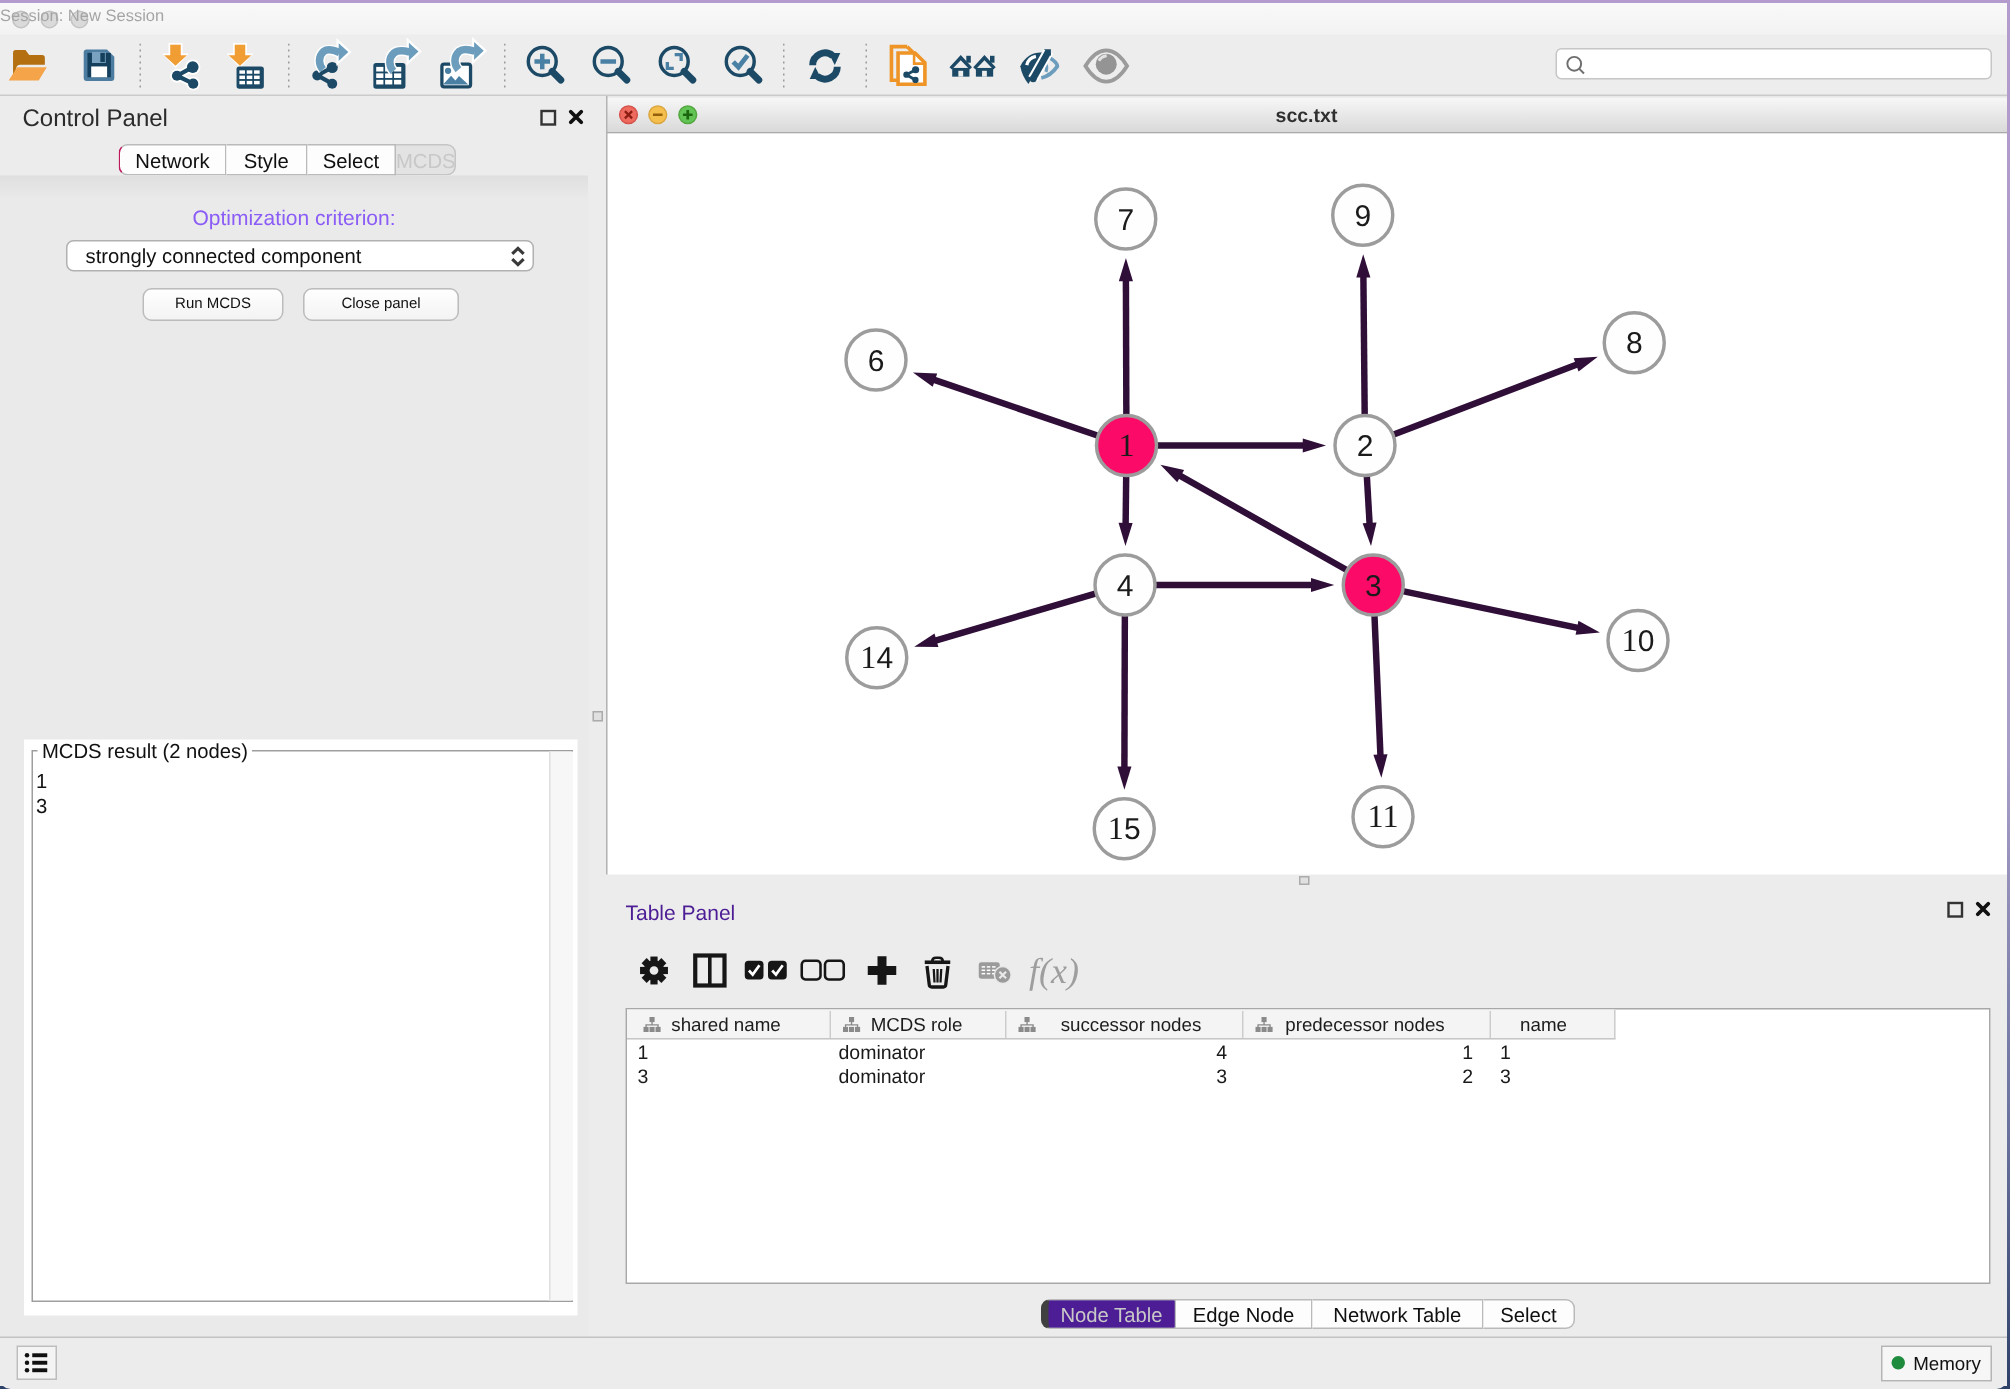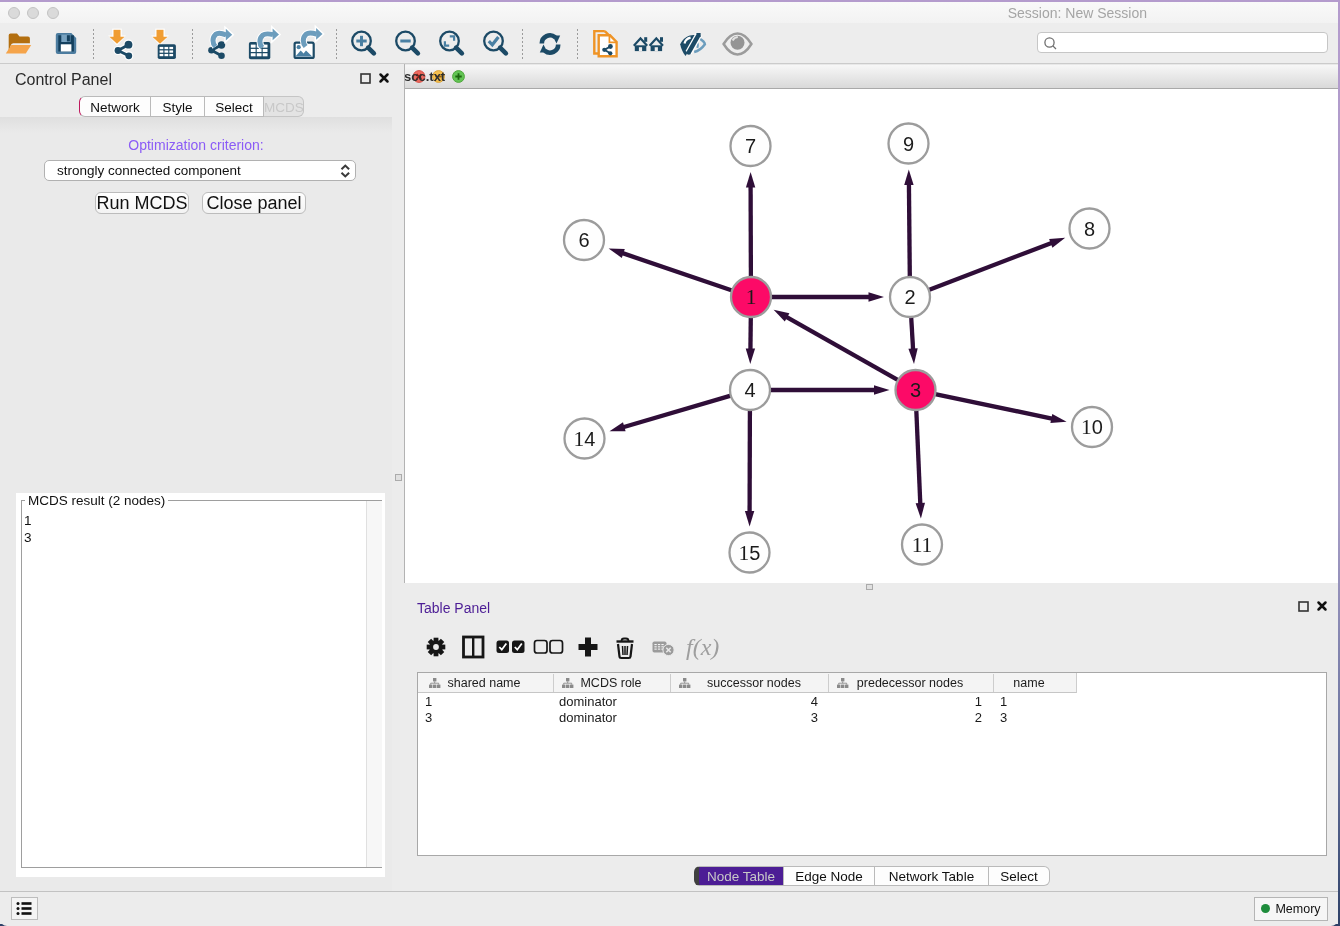--- a/index.html
+++ b/index.html
@@ -5,22 +5,22 @@
  font-family:"Liberation Sans",sans-serif;
  background:linear-gradient(180deg,#b49bcd 0%,#a89ec7 55%,#67719c 82%,#2e4168 100%)}
 .abs{position:absolute}
 #win{position:absolute;left:0;top:2px;width:1338px;height:924px;background:#ececec;
  border-radius:9px 9px 7px 7px;overflow:hidden}
 
 #titlebar{position:absolute;left:0;top:2px;width:1338px;height:23px;
  background:linear-gradient(#f9f9f9,#f2f2f2);border-bottom:1px solid #e0e0e0;box-sizing:border-box}
 .tl{position:absolute;top:5px;width:12px;height:12px;border-radius:50%;
  background:#dadada;border:1px solid #c3c3c3;box-sizing:border-box}
-#apptitle{position:absolute;top:3px;left:0;width:1147px;text-align:right;
- font-size:14px;color:#a5a5a5}
+#apptitle{position:absolute;top:3px;left:0;width:1147px;text-align:left;
+ font-size:11px;color:#a5a5a5}
 
 #toolbar{position:absolute;left:0;top:23px;width:1338px;height:41px;background:#ededed;
  border-bottom:1px solid #cbcbcb;box-sizing:border-box}
 .tsep{position:absolute;top:6px;width:1px;height:30px;
  background-image:linear-gradient(#9b9b9b 40%,rgba(0,0,0,0) 0%);
  background-size:1px 4px;background-repeat:repeat-y}
 #search{position:absolute;left:1037px;top:9px;width:291px;height:21px;background:#fff;
  border:1px solid #c6c6c6;border-radius:4px;box-sizing:border-box}
 
 #cp-title{position:absolute;left:15px;top:71px;font-size:16px;color:#2b2b2b}
@@ -32,38 +32,38 @@
 .tab.sel{background:#e3e3e3;color:#c8c8c8;border-color:#c5c5c5}
 #cp-body{position:absolute;left:0px;top:117px;width:392px;height:774px;
  background:linear-gradient(#dfdfdf,#eaeaea 16px)}
 #opt-label{position:absolute;left:0;top:137px;width:392px;text-align:center;
  font-size:14px;color:#8b5cf6}
 #dropdown{position:absolute;left:44px;top:160px;width:312px;height:21px;background:#fff;
  border:1px solid #b1b1b1;border-radius:5px;box-sizing:border-box;
  font-size:13.5px;color:#111;line-height:19px;padding-left:12px}
 .btn{position:absolute;height:22px;background:linear-gradient(#ffffff,#f3f3f3);
  border:1px solid #bcbcbc;border-radius:6px;box-sizing:border-box;
- font-size:18px;color:#111;text-align:center;line-height:20px}
+ font-size:10px;color:#111;text-align:center;line-height:20px}
 #resultbox{position:absolute;left:16px;top:493px;width:369px;height:384px;background:#fff}
 #groupbox{position:absolute;left:21px;top:500px;width:361px;height:368px;
  border:1px solid #9e9e9e;box-sizing:border-box}
 #grouptitle{position:absolute;left:25px;top:494px;line-height:14px;background:#fff;padding:0 3px;
  font-size:13.5px;color:#111}
 #resultlist{position:absolute;left:24px;top:512px;font-size:13.5px;color:#111;line-height:17px}
 #rscroll{position:absolute;left:366px;top:501px;width:15px;height:366px;background:#f7f7f7;
  border-left:1px solid #e0e0e0}
 
 .knob{position:absolute;background:#e0e0e0;border:1px solid #ababab;box-sizing:border-box}
 
 #netwin{position:absolute;left:404px;top:64px;width:934px;height:519px;
  border-left:1px solid #b3b3b3;box-sizing:border-box}
 #nettitle{position:absolute;left:404px;top:64px;width:934px;height:25px;
  background:linear-gradient(#f7f7f7,#d9d9d9);border-bottom:1px solid #a9a9a9;
  border-top:1px solid #e8e8e8;box-sizing:border-box}
-#nettext{position:absolute;left:404px;top:69px;width:934px;
+#nettext{position:absolute;left:404px;top:69px;width:934px;text-align:center;
  font-size:13px;font-weight:bold;color:#2f2f2f}
 #netcanvas{position:absolute;left:405px;top:89px;width:933px;height:494px;background:#fff}
 #tp-title{position:absolute;left:417px;top:600px;font-size:14px;color:#4c1d95}
 #ttable{position:absolute;left:417px;top:672px;width:910px;height:184px;background:#fff;
  border:1px solid #a8a8a8;box-sizing:border-box}
 #thead{position:absolute;left:418px;top:673px;width:659px;height:20px;background:#f4f4f4;
  border-bottom:1px solid #c6c6c6;border-right:1px solid #cdcdcd;box-sizing:border-box}
 .hcell{position:absolute;top:674px;height:19px;font-size:12.5px;color:#1c1c1c;
  text-align:center;line-height:19px}
 .hsep{position:absolute;top:674px;width:1px;height:18px;background:#cdcdcd}

